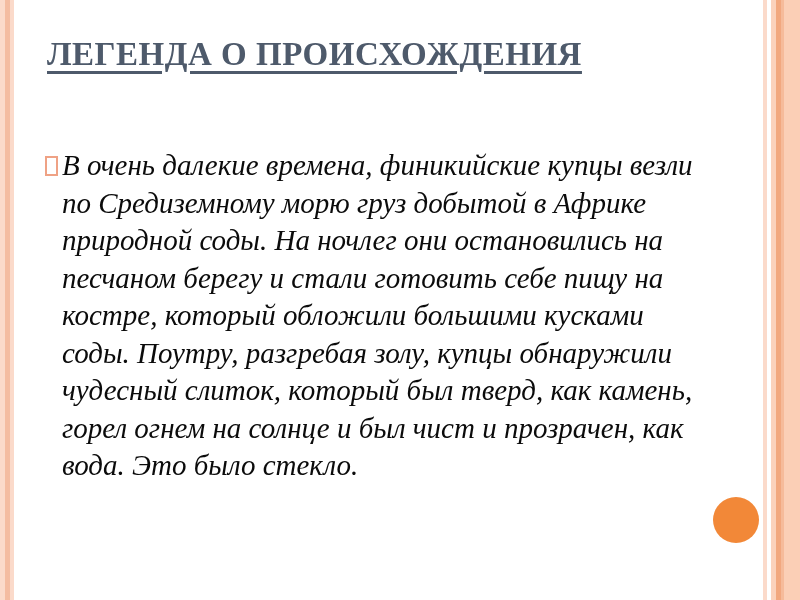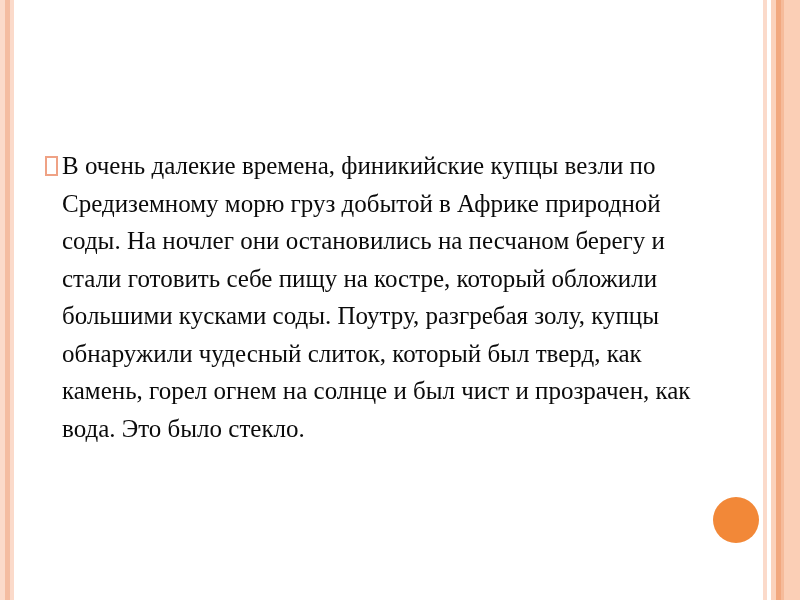--- a/index.html
+++ b/index.html
@@ -78,36 +78,38 @@
     left: 5px;
     top: 9px;
     width: 9px;
     height: 16px;
     border: 2px solid var(--bullet-border, #EFA285);
     background: transparent;
   }
   .body-text {
     margin: 0;
     padding-left: 22px;
-    font-size: 25px;
+    font-size: 29px;
     line-height: 37.5px;
     color: var(--body-text, #0B0B0B);
+    font-style: italic;
   }
 </style>
 </head>
 <body>
 
 <div class="slide">
 
   <div class="left-bar"></div>
   <div class="right-stripe"></div>
   <div class="right-band"></div>
   <div class="circle"></div>
 
   <h1 class="title">
+    <span class="title-line">ЛЕГЕНДА О ПРОИСХОЖДЕНИЯ</span>
   </h1>
 
   <div class="body-block">
     <span class="bullet"></span>
     <p class="body-text">В очень далекие времена, финикийские купцы везли по Средиземному морю груз добытой в Африке природной соды. На ночлег они остановились на песчаном берегу и стали готовить себе пищу на костре, который обложили большими кусками соды. Поутру, разгребая золу, купцы обнаружили чудесный слиток, который был тверд, как камень, горел огнем на солнце и был чист и прозрачен, как вода. Это было стекло.</p>
   </div>
 
 </div>
 
 </body></html>

